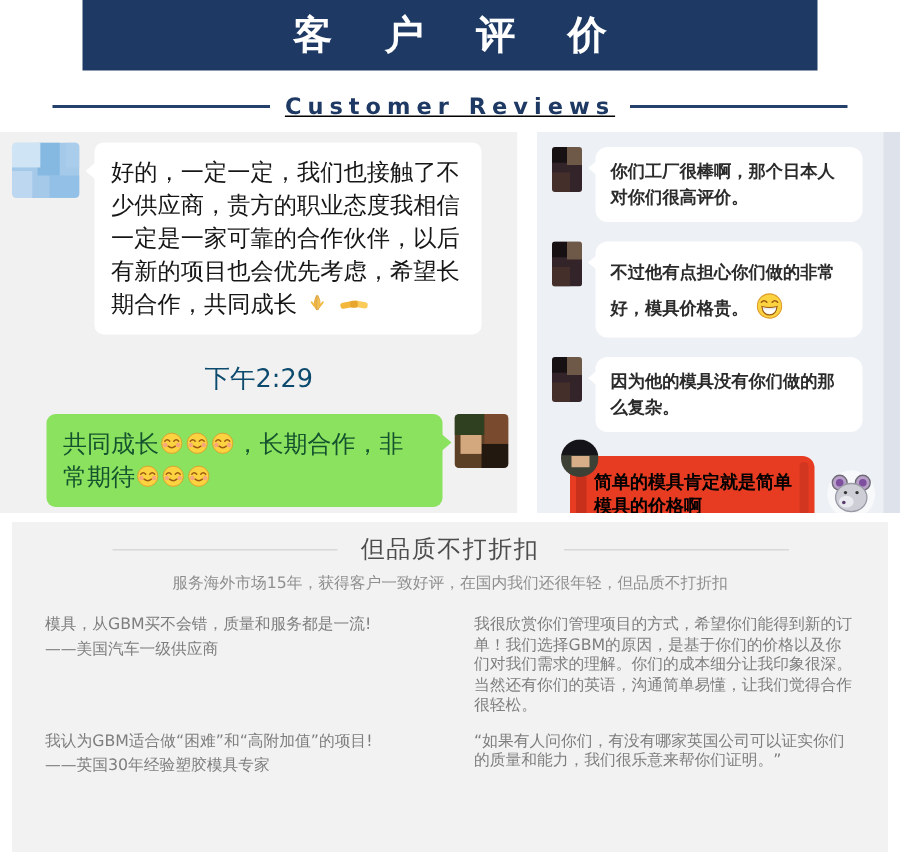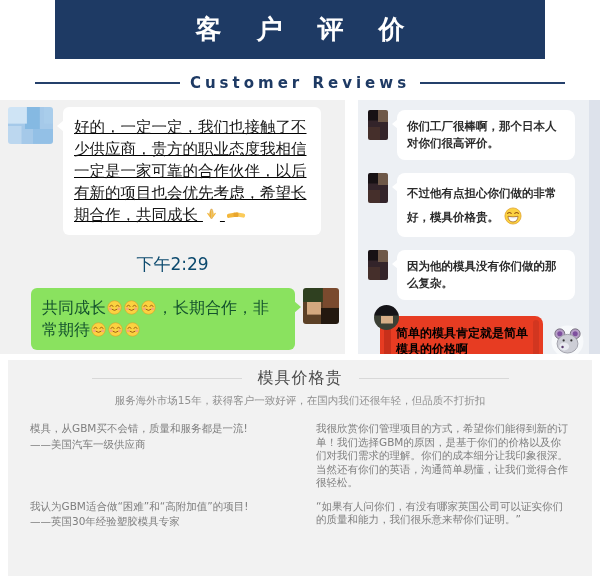--- a/index.html
+++ b/index.html
@@ -1,36 +1,36 @@
 <!DOCTYPE html>
 <html><head>
 <meta charset="utf-8">
 <style>
   * { margin:0; padding:0; box-sizing:border-box; }
   html,body { width:600px; height:576px; background:#fff; overflow:hidden;
               font-family:"DejaVu Sans", sans-serif; }
 
   
-  .banner { width:490px; height:59px; margin:0 auto; background:#1e3a64;
+  .banner { width:490px; height:47px; margin:0 auto; background:#1e3a64;
             display:flex; align-items:center; justify-content:center; }
   .banner h1 { color:#fff; font-size:26px; font-weight:bold; letter-spacing:13px;
                padding-left:13px; white-space:nowrap; }
   .subheader { margin-top:13px; height:21px; display:flex; align-items:center;
-               justify-content:center; gap:10px; }
+               justify-content:center; gap:10px;text-decoration:underline; }
   .subheader .rule { width:145px; height:2px; background:#24406b; }
   .subheader .en { color:#1e3a64; font-size:15px; font-weight:bold; letter-spacing:4px; }
 
   
   .chats { display:flex; height:254px; margin-top:7px; }
   .chat-left { width:345px; background:#f1f1f1; padding-top:7px; overflow:hidden; }
   .chat-gap  { width:13px; background:#fff; }
   .chat-right{ flex:1; background:#edf0f4; position:relative; padding:10px 16px 0 10px; overflow:hidden; }
   .scroll-strip { position:absolute; top:0; right:0; bottom:0; width:11px; background:#dde2eb; }
 
-  .recv-row { display:flex; align-items:flex-start; padding:0 8px;text-decoration:underline; }
+  .recv-row { display:flex; align-items:flex-start; padding:0 8px; }
   .avatar-blue { flex:0 0 auto; width:45px; height:37px; border-radius:3px;
     background:
       linear-gradient(#cfe4f5,#cfe4f5) 0 0/42% 45% no-repeat,
       linear-gradient(#85b9e2,#85b9e2) 58% 0/33% 60% no-repeat,
       linear-gradient(#a9cdeb,#a9cdeb) 100% 0/20% 45% no-repeat,
       linear-gradient(#bcd7ef,#bcd7ef) 0 100%/30% 50% no-repeat,
       linear-gradient(#93c0e6,#93c0e6) 100% 100%/45% 40% no-repeat,
       #a5c9e9; }
   .bubble-white { position:relative; margin-left:10px; background:#fff; border-radius:6px;
                   width:258px; padding:9px 11px; font-size:15.5px; line-height:22px;
@@ -224,21 +224,21 @@
           <circle cx="10.5" cy="20" r="1.1" fill="#5a3b6e"></circle>
         </svg>
       </div>
       <div class="scroll-strip"></div>
     </div>
   </div>
 
   <div class="reviews">
     <div class="rev-head">
       <span class="line"></span>
-      <span class="rev-title">模具价格贵</span>
+      <span class="rev-title">但品质不打折扣</span>
       <span class="line"></span>
     </div>
     <div class="rev-sub">服务海外市场15年，获得客户一致好评，在国内我们还很年轻，但品质不打折扣</div>
     <div class="rev-grid">
       <div>
         <div class="quote">模具，从GBM买不会错，质量和服务都是一流!</div>
         <div class="author">——美国汽车一级供应商</div>
       </div>
       <div>
         <div class="quote">我很欣赏你们管理项目的方式，希望你们能得到新的订单！我们选择GBM的原因，是基于你们的价格以及你们对我们需求的理解。你们的成本细分让我印象很深。当然还有你们的英语，沟通简单易懂，让我们觉得合作很轻松。</div>

